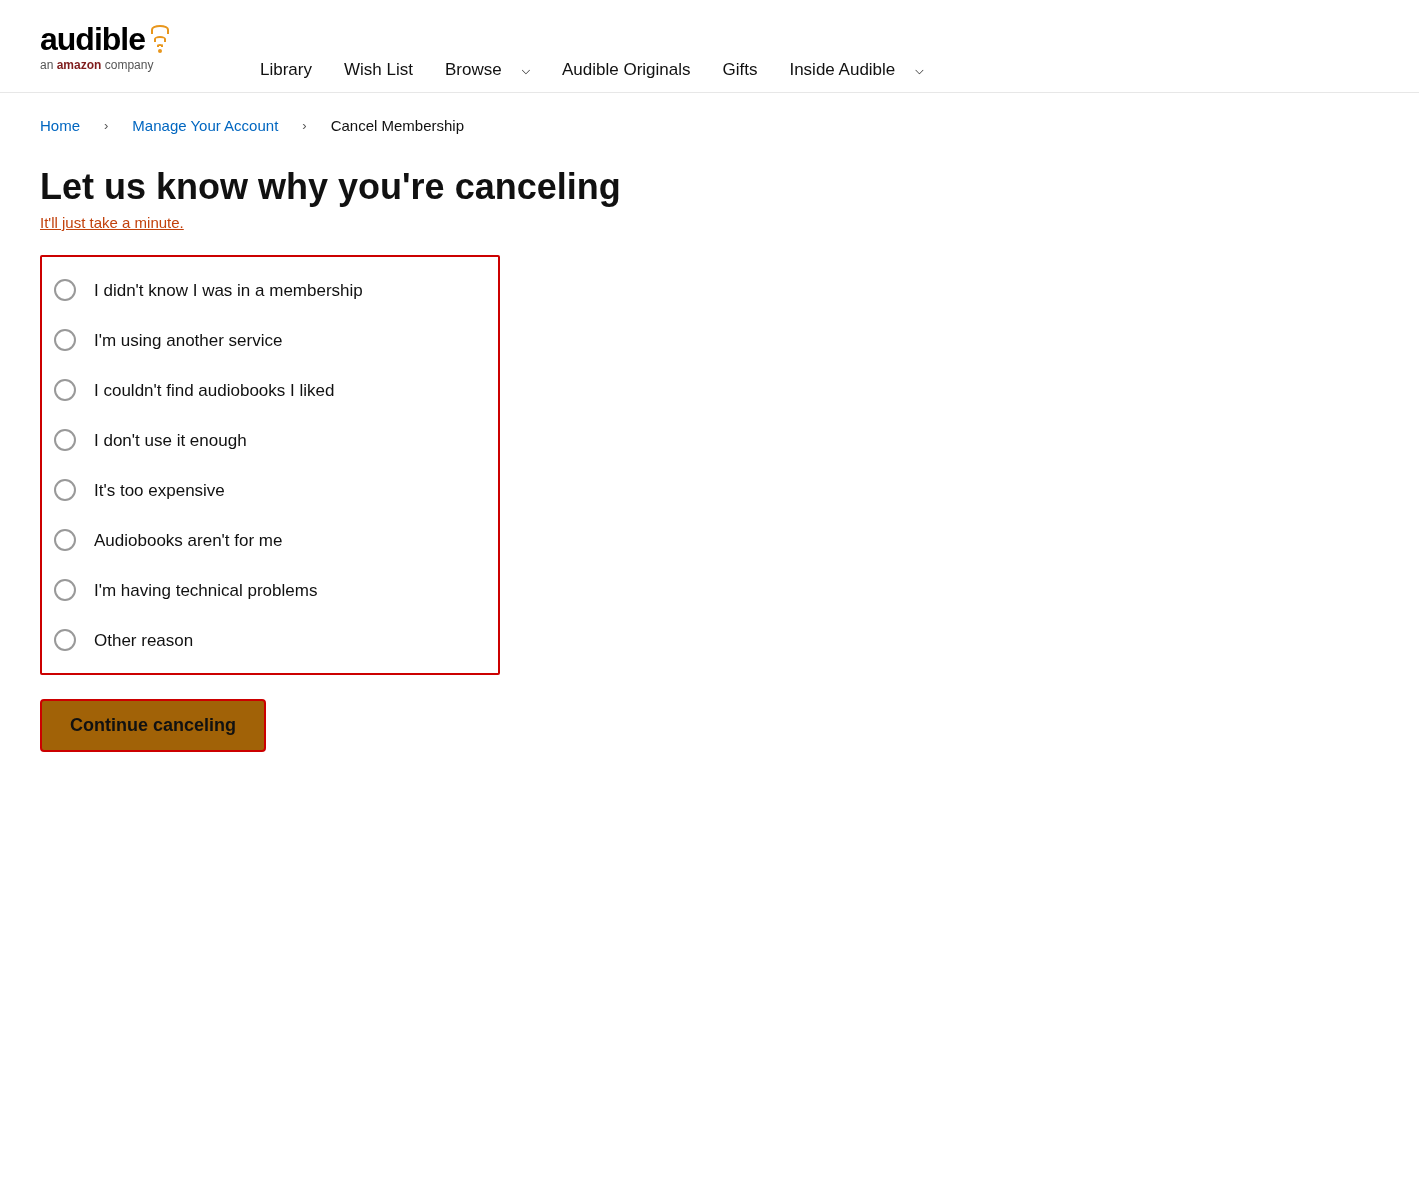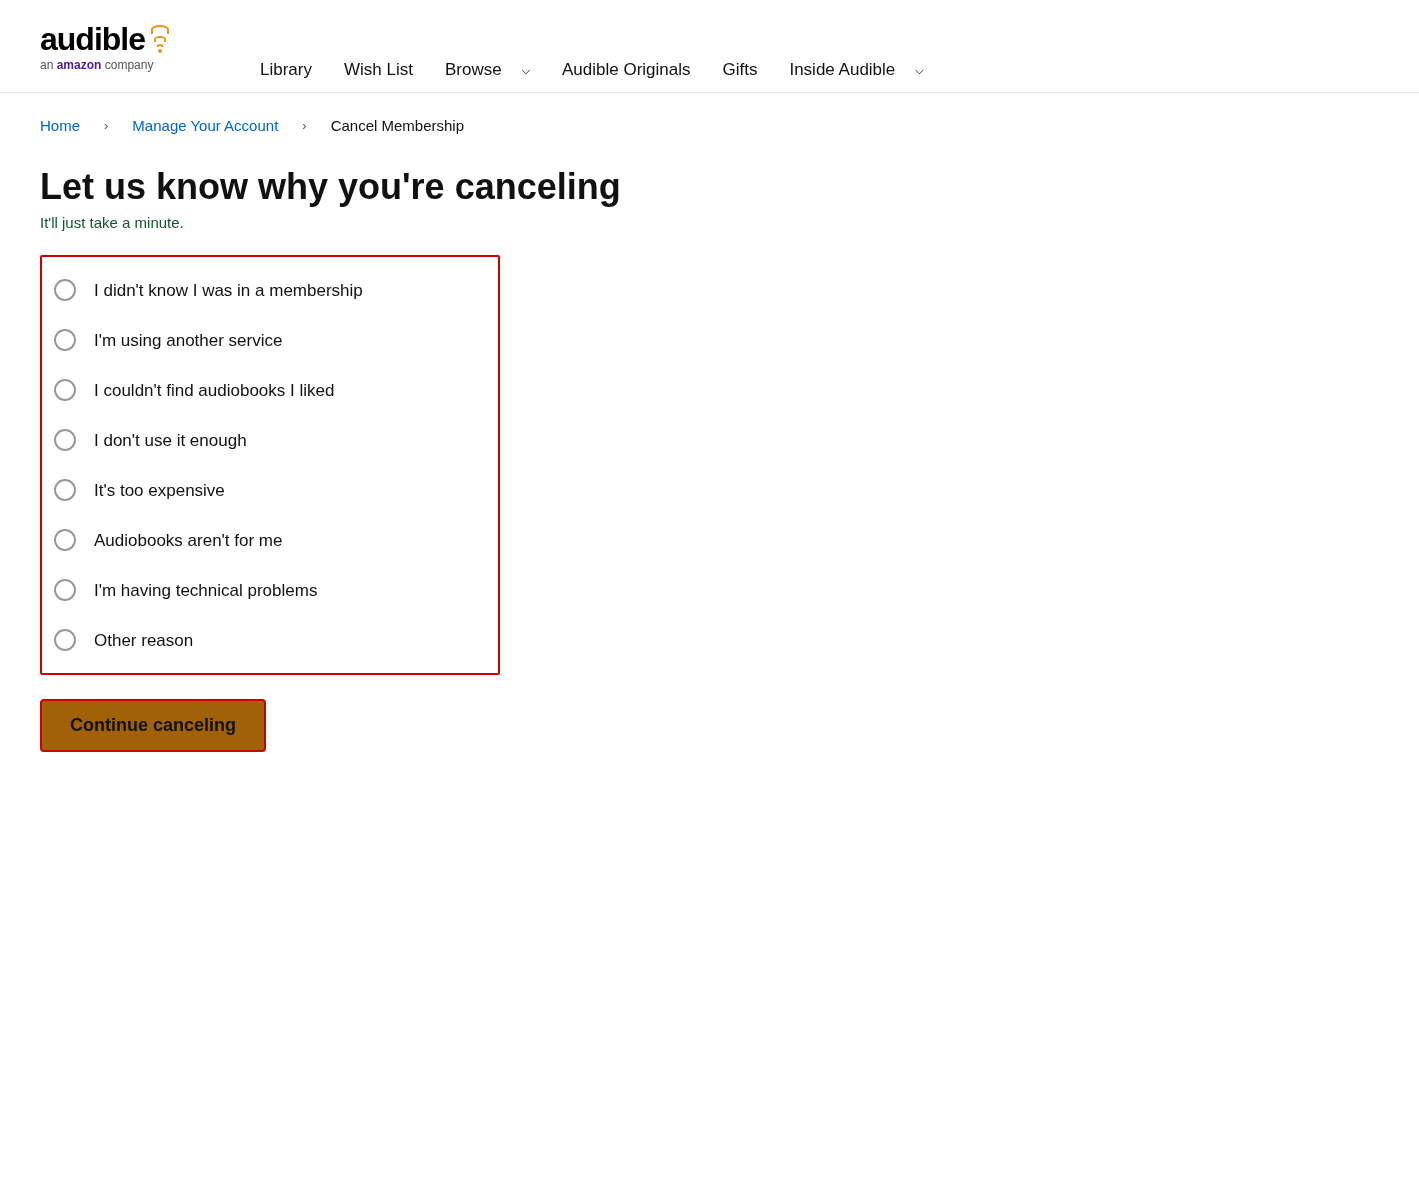--- a/index.html
+++ b/index.html
@@ -46,21 +46,21 @@
     }
 
     .logo-sub {
       font-size: 12px;
       color: #555;
       margin-top: 0px;
     }
 
     .logo-sub span {
       font-weight: 700;
-      color: #4c1d95;
+      color: #7f1d1d;
     }
 
     .nav {
       display: flex;
       align-items: center;
       gap: 32px;
       flex: 1;
     }
 
     .nav-item {
@@ -115,22 +115,23 @@
 
     .page-title {
       font-size: 36px;
       font-weight: 700;
       color: #111;
       margin-bottom: 6px;
     }
 
     .page-subtitle {
       font-size: 15px;
-      color: #14532d;
+      color: #c2410c;
       margin-bottom: 24px;
+      text-decoration: underline;
     }
 
     
     .options-box {
       border: 2px solid #cc0000;
       border-radius: 2px;
       padding: 8px 0;
       margin-bottom: 24px;
       max-width: 460px;
     }

